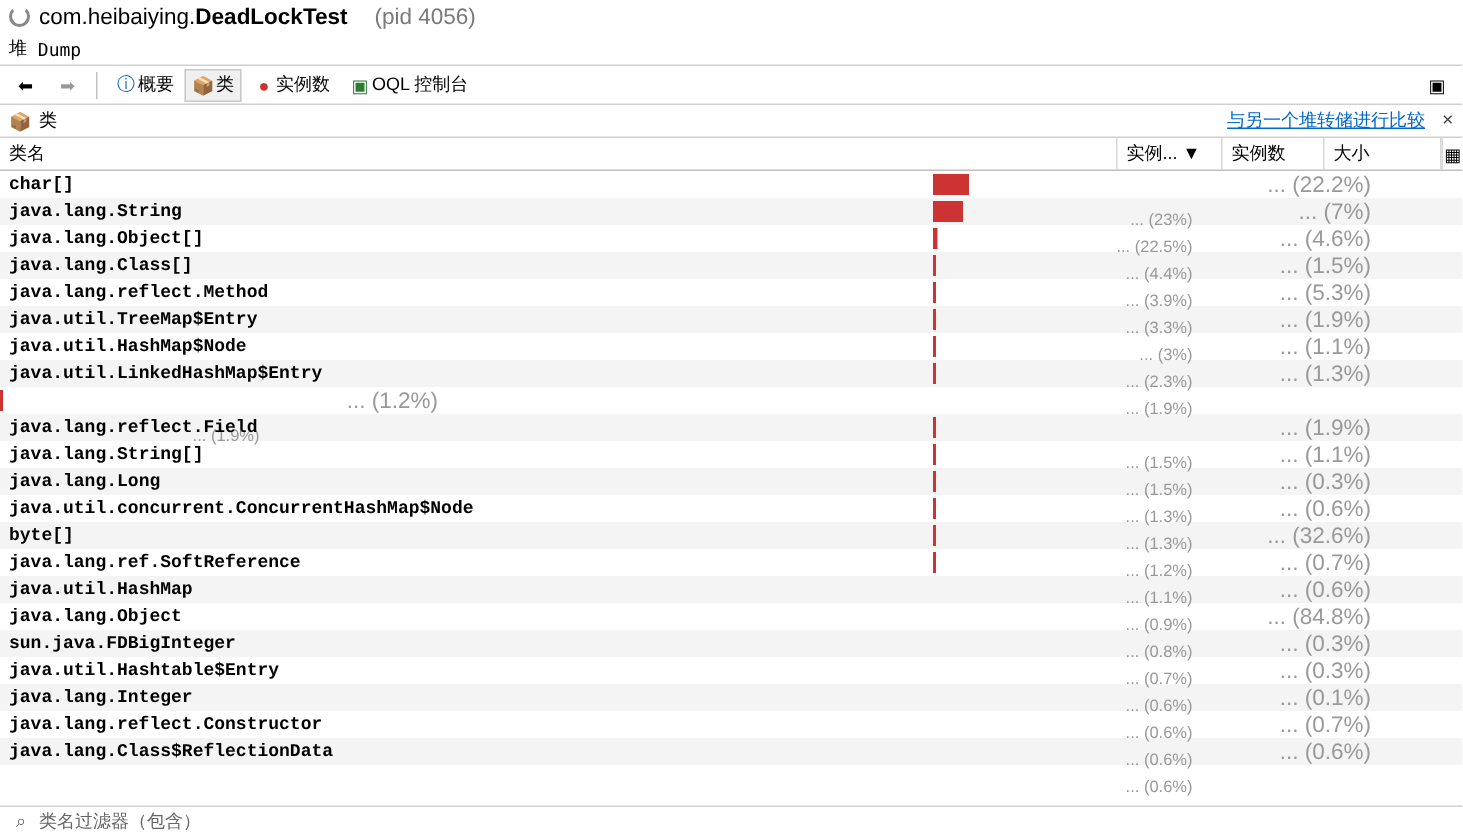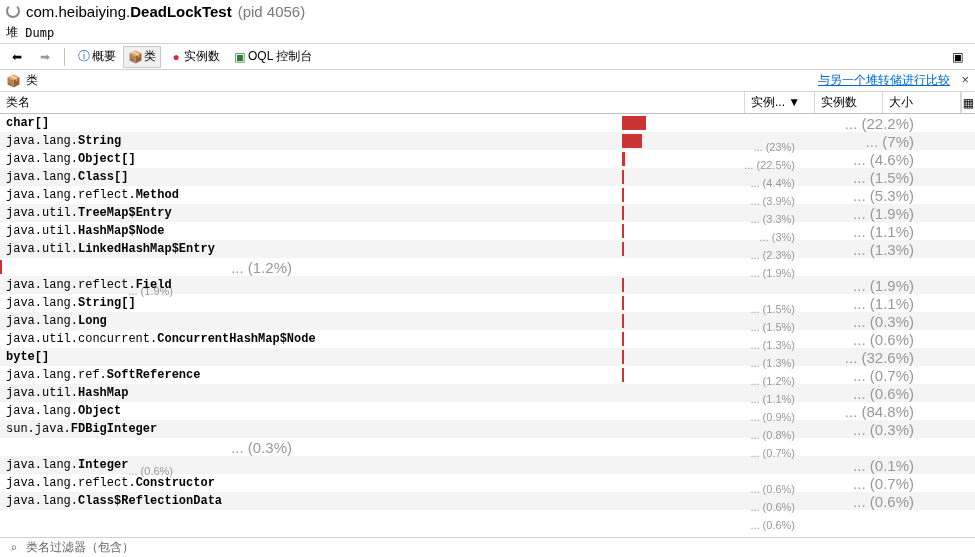--- a/index.html
+++ b/index.html
@@ -1,20 +1,20 @@
 <!DOCTYPE html>
 <html><head>
 <meta charset="utf-8">
 <style>
 * { margin:0; padding:0; box-sizing:border-box; }
 body { font-family:"Microsoft YaHei",SimSun,Arial,sans-serif; font-size:12px; background:#fff; color:#000; width:975px; height:557px; overflow:hidden; position:relative; }
 .titlebar { height:22px; display:flex; align-items:center; padding:2px 6px; font-size:15px; font-family:"Segoe UI",Arial; }
 .titlebar .spin { width:14px; height:14px; border:2px solid #888; border-top-color:transparent; border-radius:50%; margin-right:6px; }
 .titlebar b { font-weight:bold; }
-.titlebar .pid { color:#7a7a7a; margin-left:6px; }
+.titlebar .pid { color:#7a7a7a; margin-left:18px; }
 .subbar { height:22px; display:flex; align-items:center; padding:0 6px; border-bottom:1px solid #d0d0d0; font-family:SimSun,monospace; font-size:12px; }
 .toolbar { height:26px; display:flex; align-items:center; padding:0 4px; border-bottom:1px solid #d0d0d0; gap:2px; }
 .tbtn { display:flex; align-items:center; justify-content:center; min-width:22px; height:22px; padding:0 4px; border:1px solid transparent; cursor:pointer; }
 .tbtn.active { border-color:#c8c8c8; background:#f0f0f0; }
 .sep { width:1px; height:18px; background:#c0c0c0; margin:0 4px; }
 .panelhdr { height:22px; display:flex; align-items:center; justify-content:space-between; padding:0 6px; border-bottom:1px solid #d0d0d0; }
 .panelhdr .left { display:flex; align-items:center; gap:4px; }
 .panelhdr a { color:#0066cc; text-decoration:underline; cursor:pointer; }
 .panelhdr .x { margin-left:8px; font-size:13px; color:#444; cursor:pointer; }
 .gridhdr { height:22px; display:flex; align-items:stretch; background:#fff; border-bottom:1px solid #c0c0c0; position:relative; }
@@ -28,21 +28,21 @@
 .row { height:18px; display:flex; align-items:center; font-family:"Courier New",SimSun,monospace; font-size:12px;gap:41px; }
 .row:nth-child(even){ background:#f4f4f4; }
 .row .c0 { flex:1; padding-left:6px; white-space:nowrap; overflow:hidden; }
 .row .c1 { width:70px; padding-right:4px; display:flex; justify-content:flex-start; align-items:center; }
 .row .c2 { width:68px; text-align:right; padding-right:6px; color:#999; font-family:Arial; font-size:11px;margin-top:48px; }
 .row .c3 { width:78px; text-align:right; padding-right:6px; color:#999; font-family:Arial; font-size:15px; }
 .row .scrollpad { width:14px; }
 .bar { height:14px; background:#cc3333; display:inline-block; }
 .footer { position:absolute; bottom:0; left:0; right:0; height:20px; display:flex; align-items:center; padding:0 6px; border-top:1px solid #d0d0d0; background:#fff; font-family:"Microsoft YaHei",SimSun; color:#666; gap:4px; }
 .icon { display:inline-flex; width:16px; height:16px; align-items:center; justify-content:center; }
-.classname .pre { font-weight:normal; }
+.classname .pre { font-weight:bold; }
 .classname .main { font-weight:bold; }
 </style>
 </head>
 <body>
 
 <div class="titlebar">
   <span class="spin"></span>
   <span><span>com.heibaiying.</span><b>DeadLockTest</b></span>
   <span class="pid">(pid 4056)</span>
 </div>
@@ -251,20 +251,21 @@
       <div class="scrollpad"></div>
     </div>
     <div class="row">
       <div class="c0 classname"><span class="pre">sun.java.</span><span class="main">FDBigInteger</span></div>
       <div class="c1"></div>
       <div class="c2">... (0.7%)</div>
       <div class="c3">... (0.3%)</div>
       <div class="scrollpad"></div>
     </div>
     <div class="row">
+      <div class="c0 classname"><span class="pre">java.util.</span><span class="main">Hashtable$Entry</span></div>
       <div class="c1"></div>
       <div class="c2">... (0.6%)</div>
       <div class="c3">... (0.3%)</div>
       <div class="scrollpad"></div>
     </div>
     <div class="row">
       <div class="c0 classname"><span class="pre">java.lang.</span><span class="main">Integer</span></div>
       <div class="c1"></div>
       <div class="c2">... (0.6%)</div>
       <div class="c3">... (0.1%)</div>

